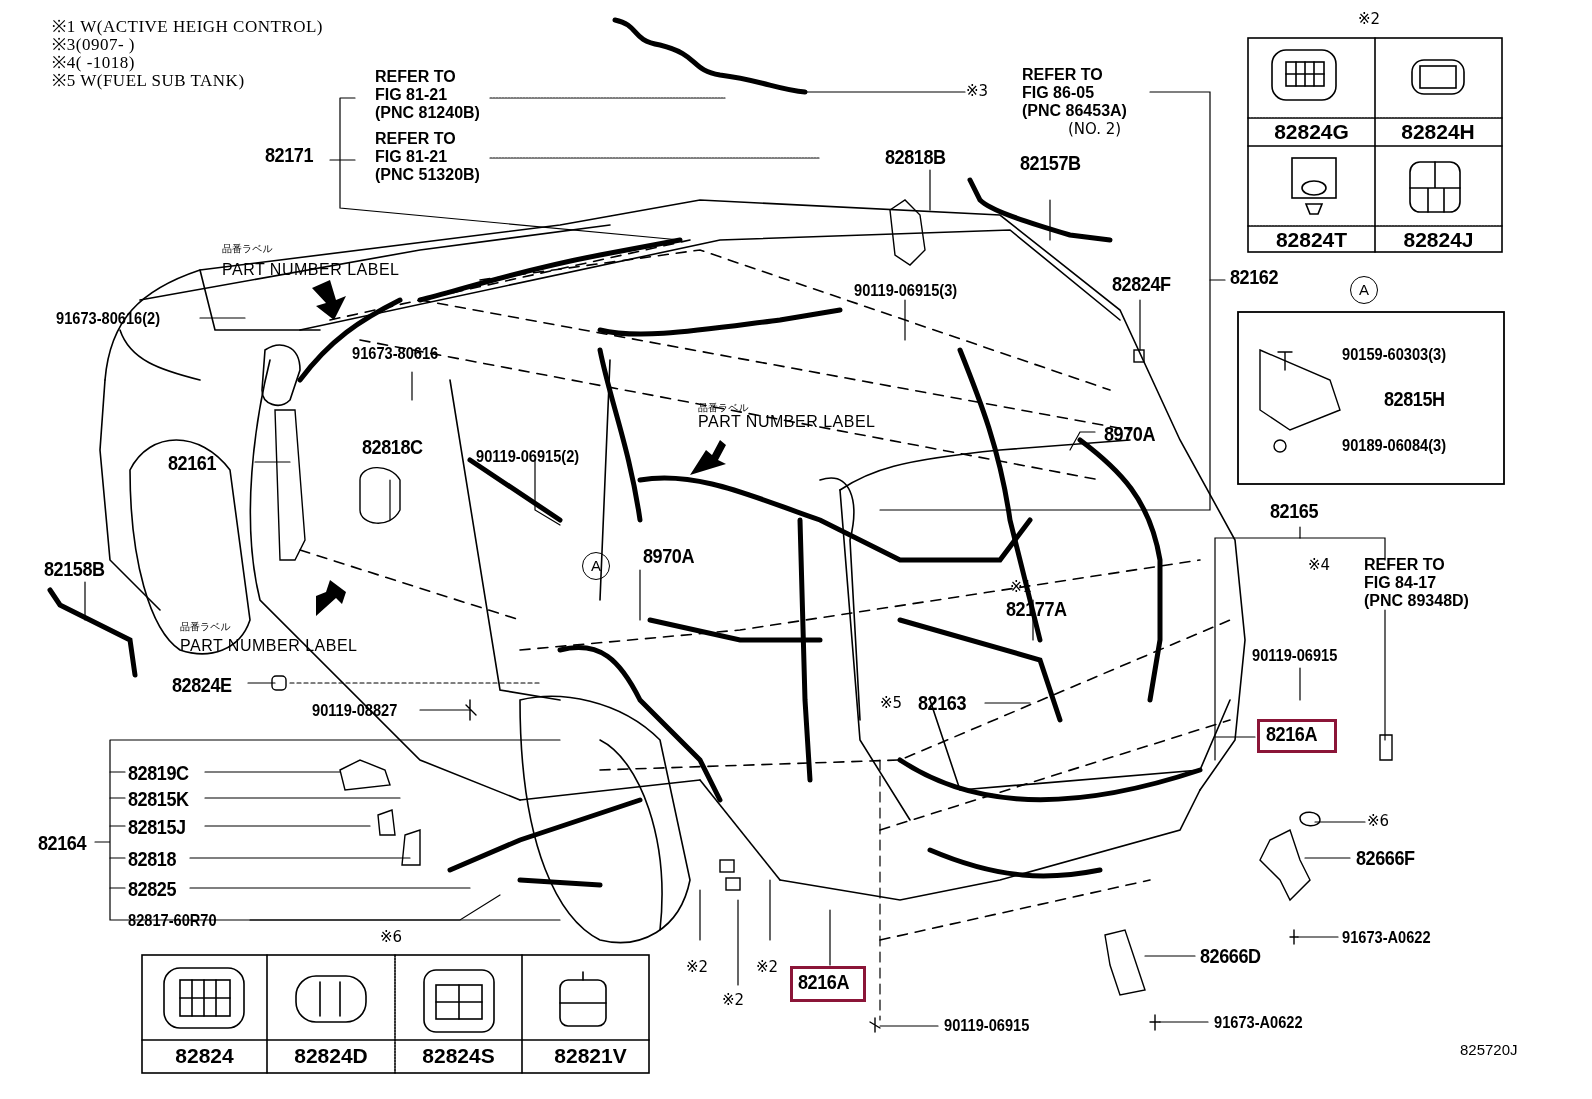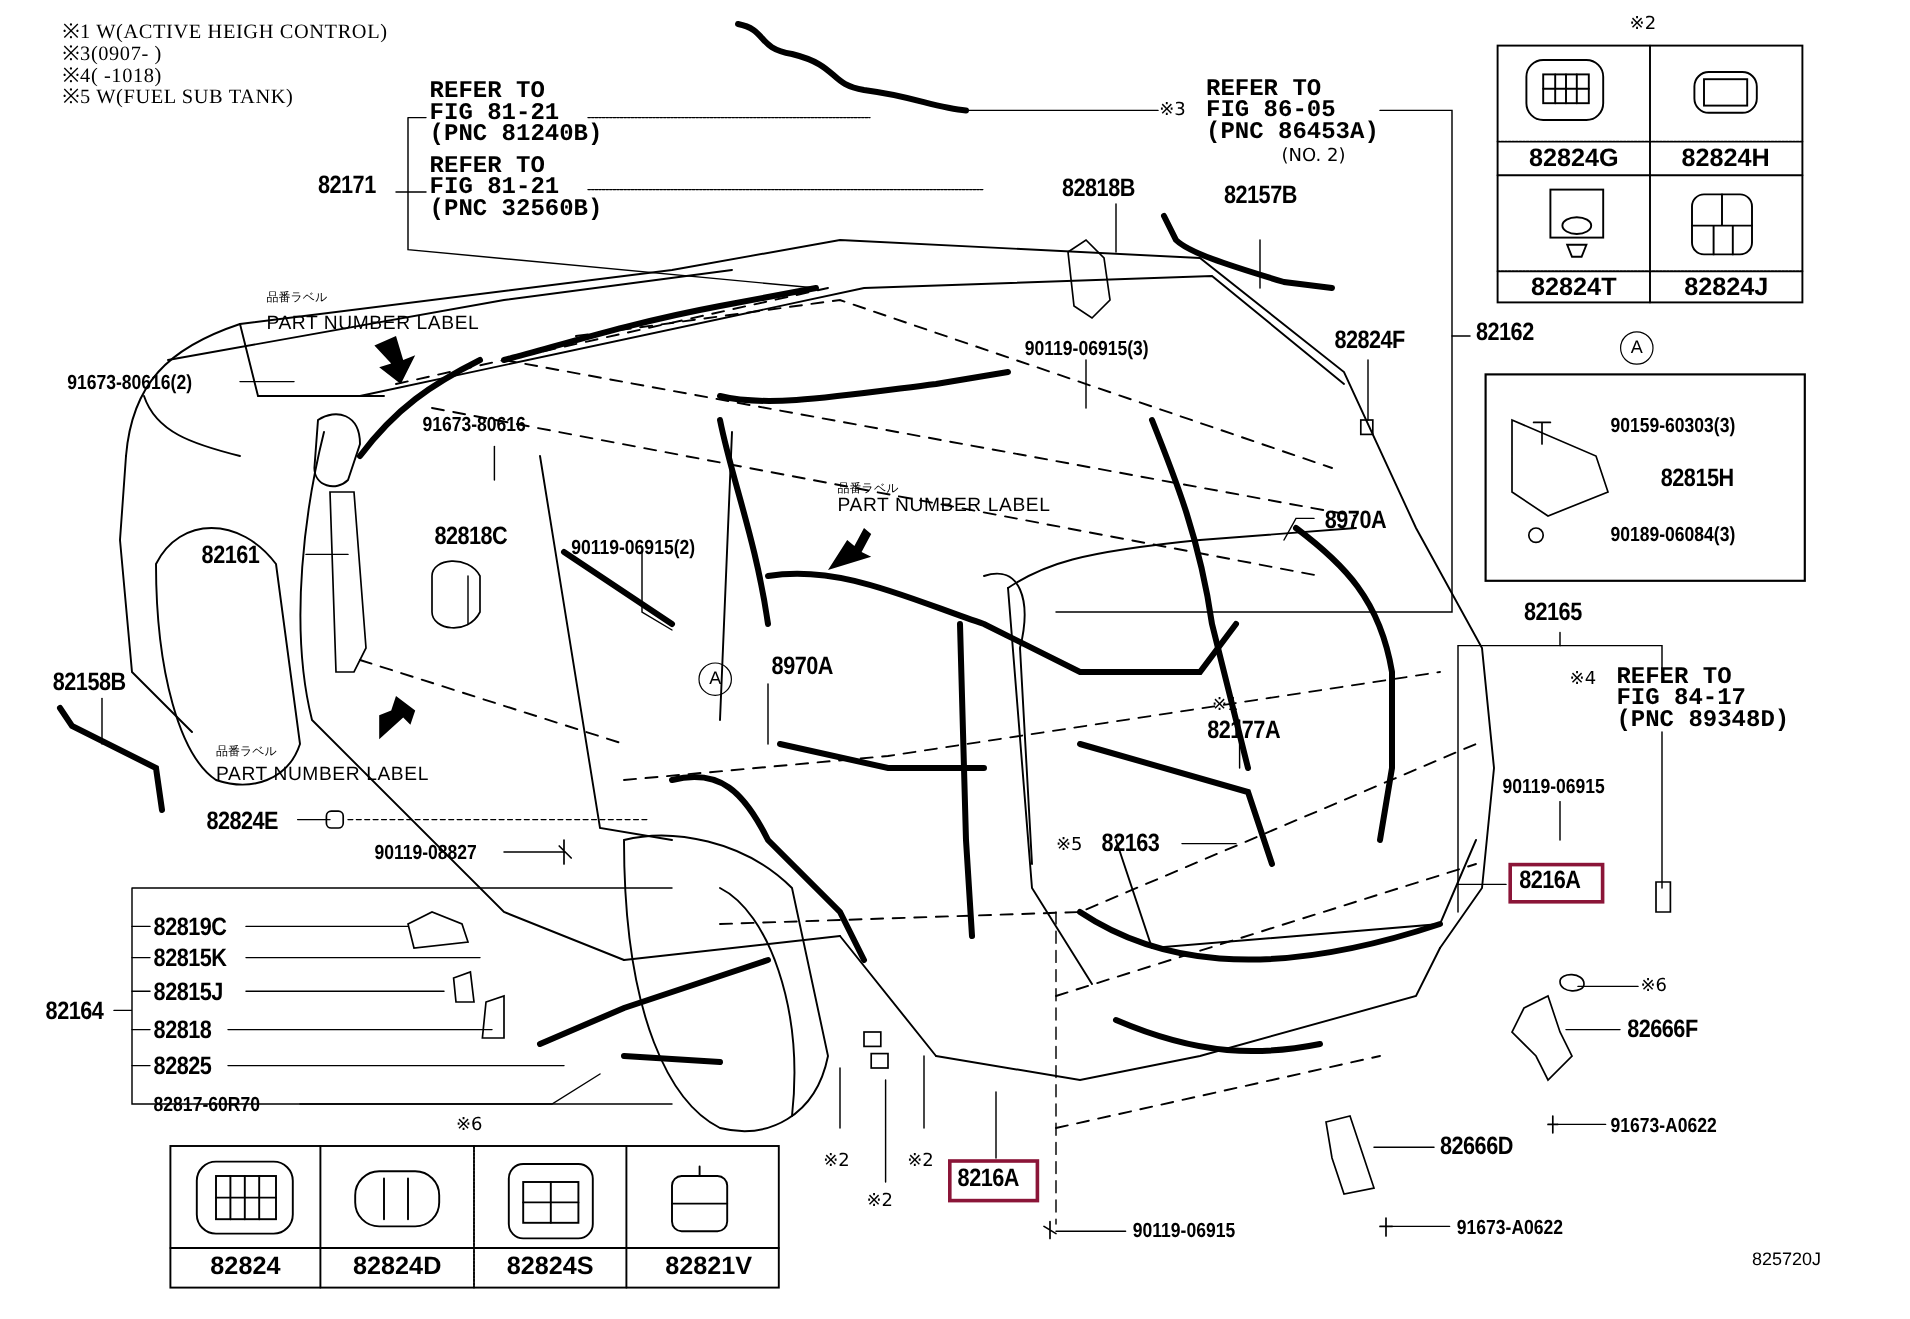--- a/index.html
+++ b/index.html
@@ -4,21 +4,21 @@
 <style>
   html, body { margin: 0; padding: 0; background: #ffffff; }
   body { width: 1592px; height: 1099px; position: relative; overflow: hidden;
          font-family: "DejaVu Sans", sans-serif; color: #000; }
   #diagram { position: absolute; left: 0; top: 0; }
   .lbl { position: absolute; white-space: nowrap; line-height: 1; }
   .pn { font-family: "Liberation Sans Narrow", "Liberation Sans", sans-serif; font-weight: bold;
         font-size: 21px; letter-spacing: -0.5px; transform: scaleX(0.86); transform-origin: left top; }
   .pn-s { font-family: "Liberation Sans", sans-serif; font-weight: bold; font-size: 17px;
           transform: scaleX(0.86); transform-origin: left top; }
-  .ref { font-family: Liberation Mono, monospace; font-weight: bold; font-size: 20px; line-height: 18px; }
+  .ref { font-family: Liberation Sans, sans-serif; font-weight: bold; font-size: 16px; line-height: 18px; margin-left: 17px; }
   .note { font-family: "DejaVu Sans", sans-serif; font-size: 15px; }
   .legend { font-family: Liberation Serif, serif; font-size: 17px; line-height: 18px; letter-spacing: 0.5px; }
   .jp { font-family: "DejaVu Sans", sans-serif; font-size: 10px; }
   .pnl { font-family: "Liberation Sans", sans-serif; font-size: 16px; letter-spacing: 0.5px; }
   .hl { position: absolute; border: 3px solid #8b1538; }
   .circ { position: absolute; width: 26px; height: 26px; border: 1.5px solid #000; border-radius: 50%;
           font-family: "Liberation Sans", sans-serif; font-size: 15px; text-align: center; line-height: 26px; }
   .cellcap { position: absolute; text-align: center; font-family: "Liberation Sans", sans-serif;
              font-weight: bold; font-size: 21px; }
   .figid { font-family: "Liberation Sans", sans-serif; font-size: 15px; }
@@ -214,21 +214,21 @@
 </div>
 
 <div class="lbl ref" style="left:358px; top:68px;">
   <div>REFER TO</div>
     <div>FIG 81-21</div>
     <div>(PNC 81240B)</div>
 </div>
 <div class="lbl ref" style="left:358px; top:130px;">
   <div>REFER TO</div>
     <div>FIG 81-21</div>
-    <div>(PNC 32560B)</div>
+    <div>(PNC 51320B)</div>
 </div>
 <div class="lbl note" style="left:966px; top:84px;">※3</div>
 <div class="lbl ref" style="left:1005px; top:66px;">
   <div>REFER TO</div>
     <div>FIG 86-05</div>
     <div>(PNC 86453A)</div>
 </div>
 <div class="lbl note" style="left:1068px; top:122px;">(NO. 2)</div>
 <div class="lbl note" style="left:1308px; top:558px;">※4</div>
 <div class="lbl ref" style="left:1347px; top:556px;">

